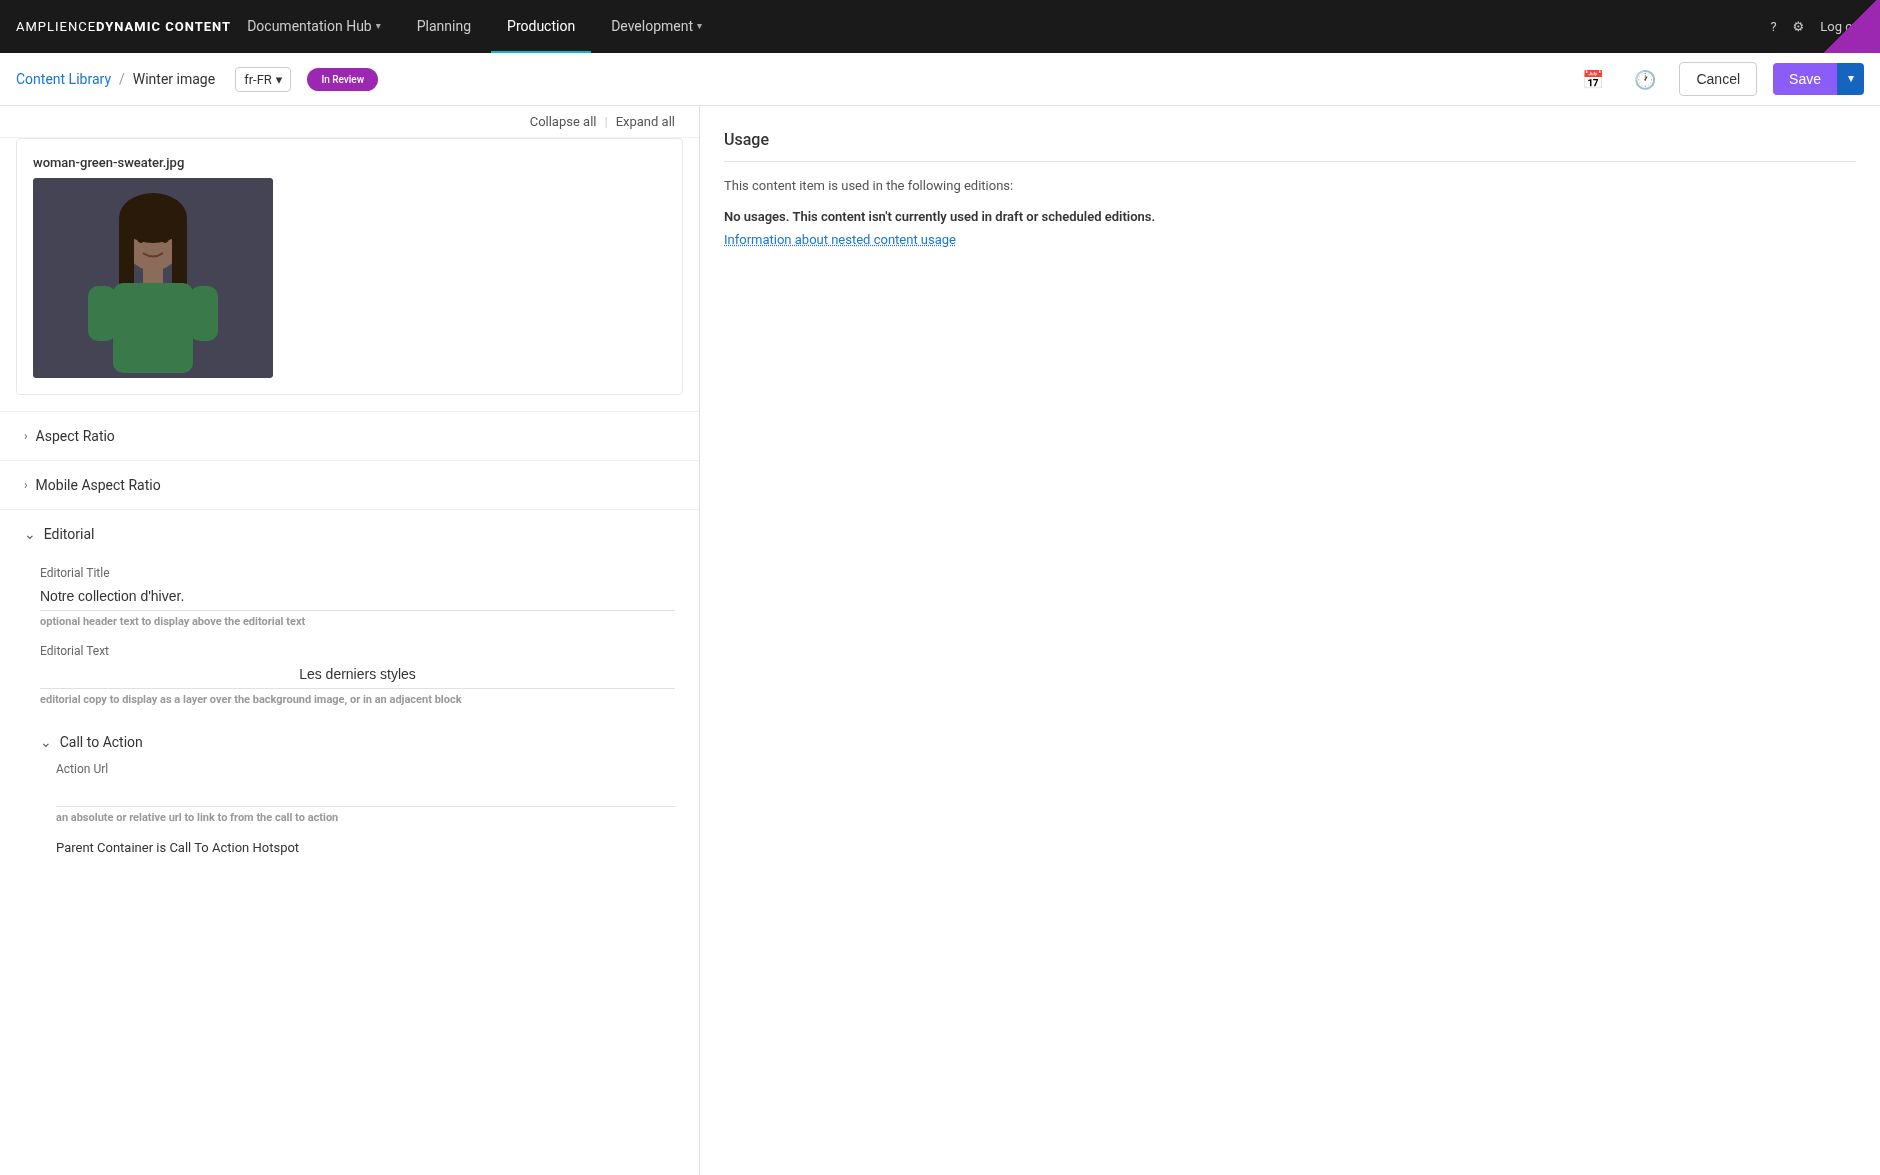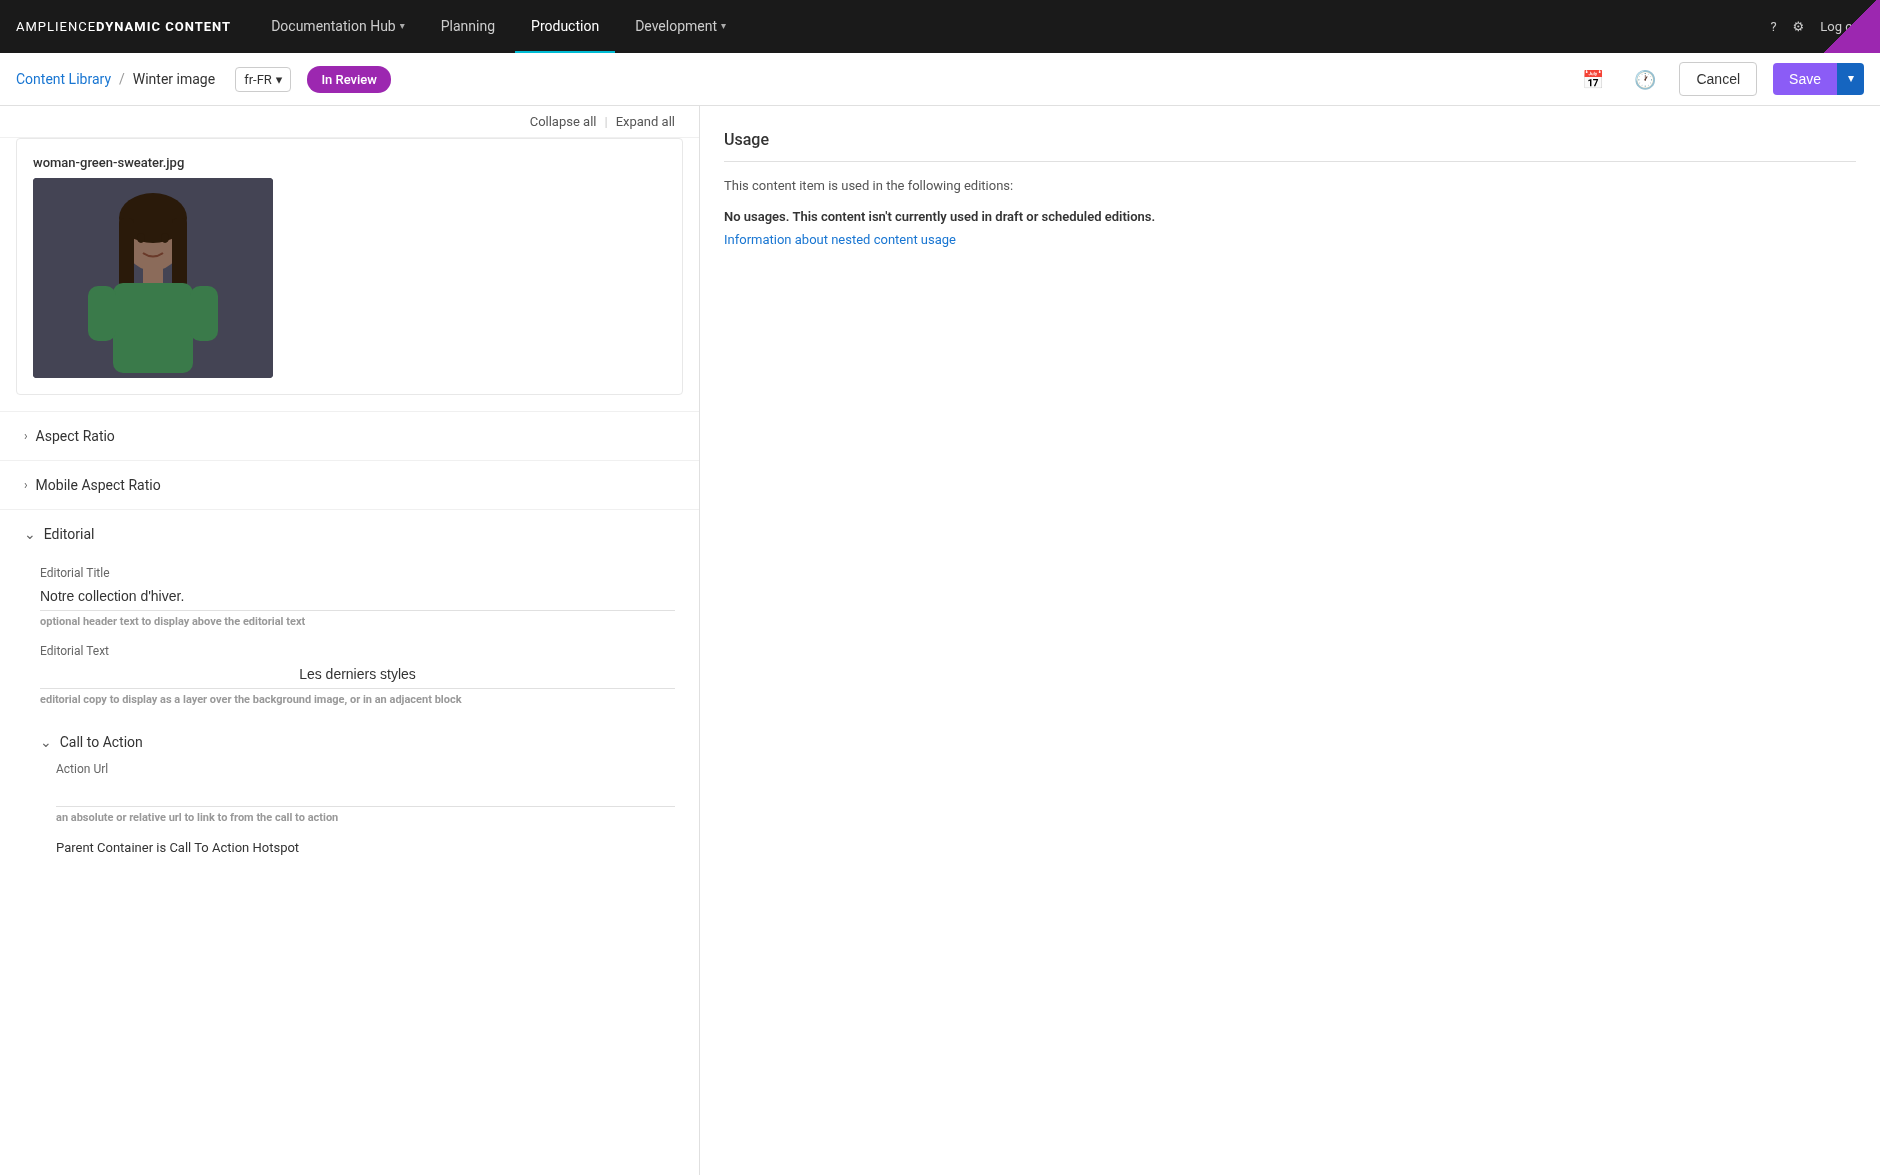--- a/index.html
+++ b/index.html
@@ -11,21 +11,20 @@
       height: 53px;
       display: flex;
       align-items: center;
       padding: 0 16px;
       color: #fff;
       position: relative;
     }
     .brand {
       display: flex;
       align-items: center;
-      margin-right: 24px;
       font-size: 13px;
       font-weight: 700;
       letter-spacing: 0.5px;
       text-align: center;
     }
     .nav-items { display: flex; align-items: center; gap: 4px; flex: 1; }
     .nav-item {
       padding: 8px 16px;
       color: #ccc;
       cursor: pointer;
@@ -75,21 +74,21 @@
       gap: 4px;
       cursor: pointer;
       background: #fff;
     }
     .status-badge {
       margin-left: 8px;
       background: #9c27b0;
       color: #fff;
       border-radius: 13px;
       padding: 6px 14px;
-      font-size: 13px;
+      font-size: 10px;
       font-weight: 500;
       cursor: pointer;
     }
     .breadcrumb-right { margin-left: auto; display: flex; align-items: center; gap: 16px; }
     .icon-btn { width: 36px; height: 36px; display: flex; align-items: center; justify-content: center; cursor: pointer; color: #555; font-size: 18px; }
     .cancel-btn { padding: 8px 16px; background: #fff; border: 1px solid #ccc; border-radius: 4px; cursor: pointer; font-size: 14px; color: #333; }
     .save-btn { padding: 8px 16px; background: #8b5cf6; color: #fff; border: none; border-radius: 4px; cursor: pointer; font-size: 14px; font-weight: 500; display: flex; align-items: center; }
     .save-btn-arrow { background: #1565c0; border-left: 1px solid #1565c0; padding: 8px 10px; border-radius: 0 4px 4px 0; cursor: pointer; color: #fff; font-size: 12px; }
     .save-group { display: flex; }
     .save-group .save-btn { border-radius: 4px 0 0 4px; }
@@ -164,21 +163,21 @@
       padding: 4px 0 6px;
       color: #333;
       background: transparent;
     }
     .field-input::placeholder { color: #bbb; }
 
     
     .usage-title { font-size: 16px; font-weight: 500; color: #333; margin-bottom: 16px; border-bottom: 1px solid #e0e0e0; padding-bottom: 12px; }
     .usage-desc { font-size: 13px; color: #555; margin-bottom: 16px; }
     .no-usage { font-size: 13px; font-weight: 600; color: #333; margin-bottom: 8px; }
-    .usage-link { font-size: 13px; color: #1976d2; cursor: pointer; text-decoration-style: dotted; }
+    .usage-link { font-size: 13px; color: #1976d2; text-decoration: underline; cursor: pointer; text-decoration-style: dotted; }
     .field-counter { display: flex; justify-content: flex-end; font-size: 12px; color: #999; }
   </style>
 </head>
 <body>
 
 <nav class="top-nav">
   <div class="brand">
     <span style="font-weight:400; font-size:13px; letter-spacing:1px;">AMPLIENCE</span>
     <span style="font-weight:700; font-size:13px; letter-spacing:1px;"> DYNAMIC CONTENT</span>
   </div>

